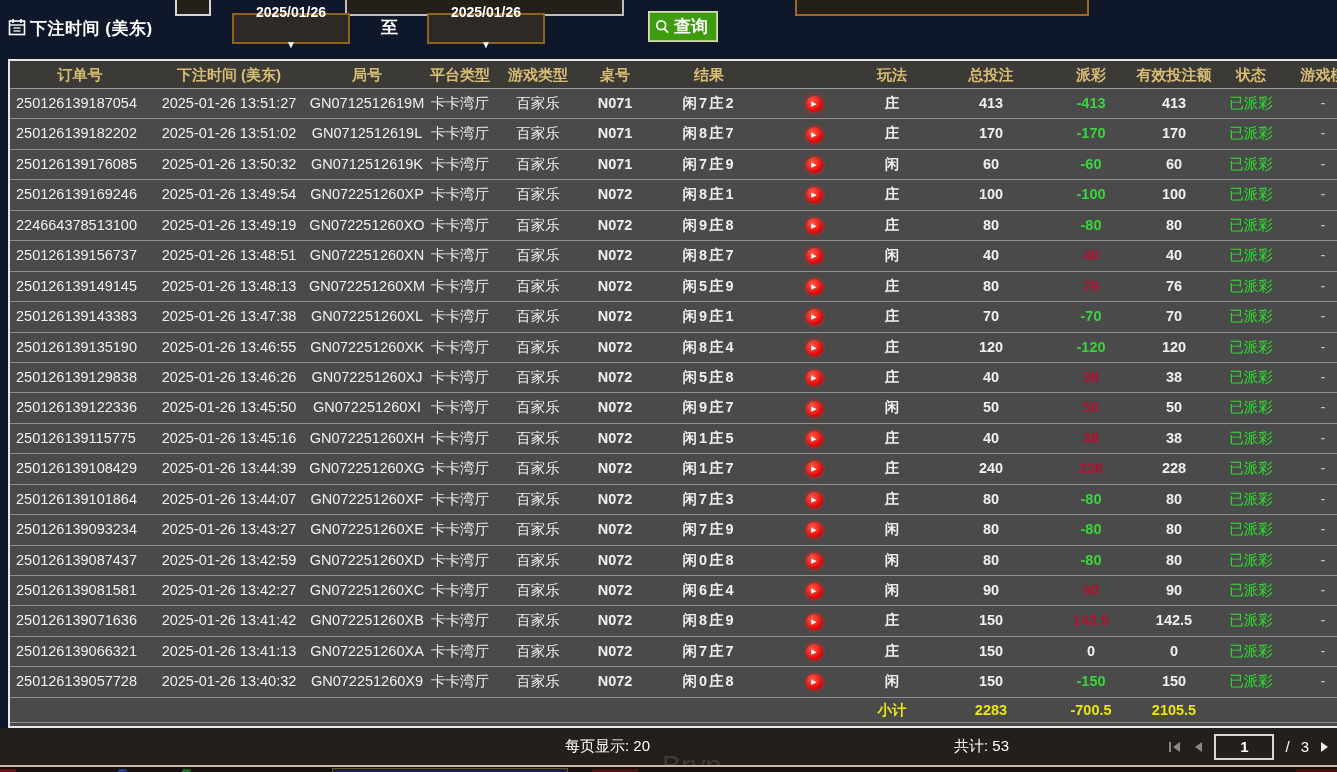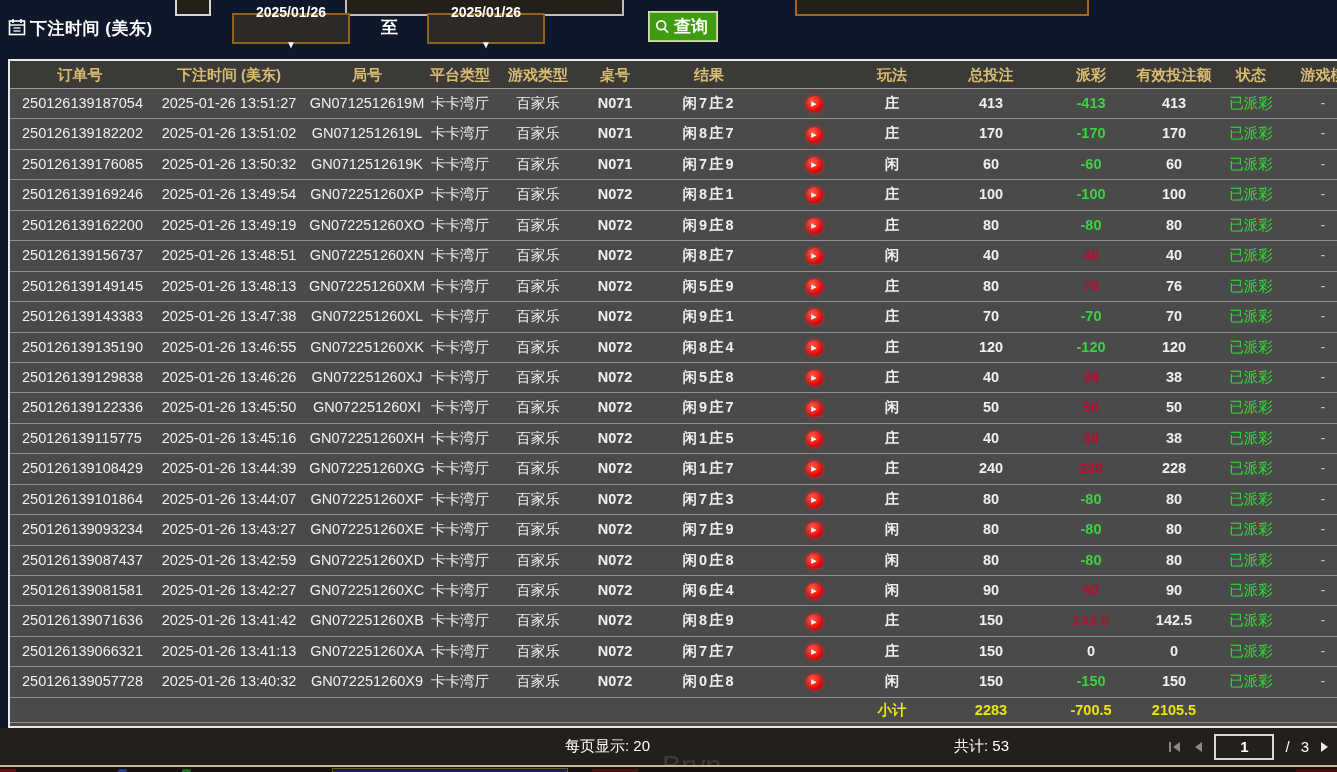--- a/index.html
+++ b/index.html
@@ -26,21 +26,21 @@
   
   .bet-table{position:absolute;left:8px;top:59px;width:1329px;height:669px;box-sizing:border-box;
              border:2px solid #e8e8e8;border-right:none;background:#4a4a4a;overflow:hidden;}
   .tr{display:grid;grid-template-columns:140px 158px 118px 68px 88px 66px 122px 88px 68px 130px 70px 96px 58px 86px;}
   .tr.head{height:27px;line-height:27px;background:#3b3a37;border-bottom:1px solid #9a9a9a;}
   .tr.head .td{color:#d8bc72;font-weight:bold;font-size:15px;}
   .tr.body{height:29.45px;line-height:29.45px;border-bottom:1px solid #8f8f8f;}
   .tr.totals{height:24.5px;line-height:24.5px;}
   .tr.totals.sub{border-bottom:1px solid #8f8f8f;}
   .td{text-align:center;color:#f0f0f0;font-size:14.5px;white-space:nowrap;overflow:hidden;}
-  .c-order{text-align:left;padding-left:12px;}
+  .c-order{text-align:left;padding-left:6px;}
   .c-result,.c-method,.c-tableno,.c-total,.c-payout,.c-valid{font-weight:bold;}
   .c-result{letter-spacing:2px;}
   .c-payout.neg{color:#38d63c;} .c-payout.pos{color:#b01230;} .c-payout.zero{color:#f0f0f0;}
   .c-status{color:#2ce32c;} .c-mode{color:#c4c4c4;}
   .tr.totals .td{color:#e9e70b;font-weight:bold;text-align:center;}
   .play-btn{display:inline-block;width:17px;height:16px;border-radius:50%;vertical-align:middle;
             background:radial-gradient(circle at 38% 32%,#ff5a4a,#dc0404 70%);
             box-shadow:0 0 5px rgba(255,30,30,.75);color:#fff;font-size:7px;line-height:16px;
             text-align:center;cursor:pointer;}
   
@@ -189,21 +189,21 @@
     </div>
     <div class="td c-method">庄</div>
     <div class="td c-total">100</div>
     <div class="td c-payout neg">-100</div>
     <div class="td c-valid">100</div>
     <div class="td c-status">已派彩</div>
     <div class="td c-mode">-</div>
   </div>
 
   <div class="tr body">
-    <div class="td c-order">250126139162200</div>
+    <div class="td c-order">224664378513100</div>
     <div class="td c-time">2025-01-26 13:49:19</div>
     <div class="td c-round">GN072251260XO</div>
     <div class="td c-platform">卡卡湾厅</div>
     <div class="td c-game">百家乐</div>
     <div class="td c-tableno">N072</div>
     <div class="td c-result">闲9庄8</div>
     <div class="td c-play">
       <span class="play-btn">▶</span>
     </div>
     <div class="td c-method">庄</div>

